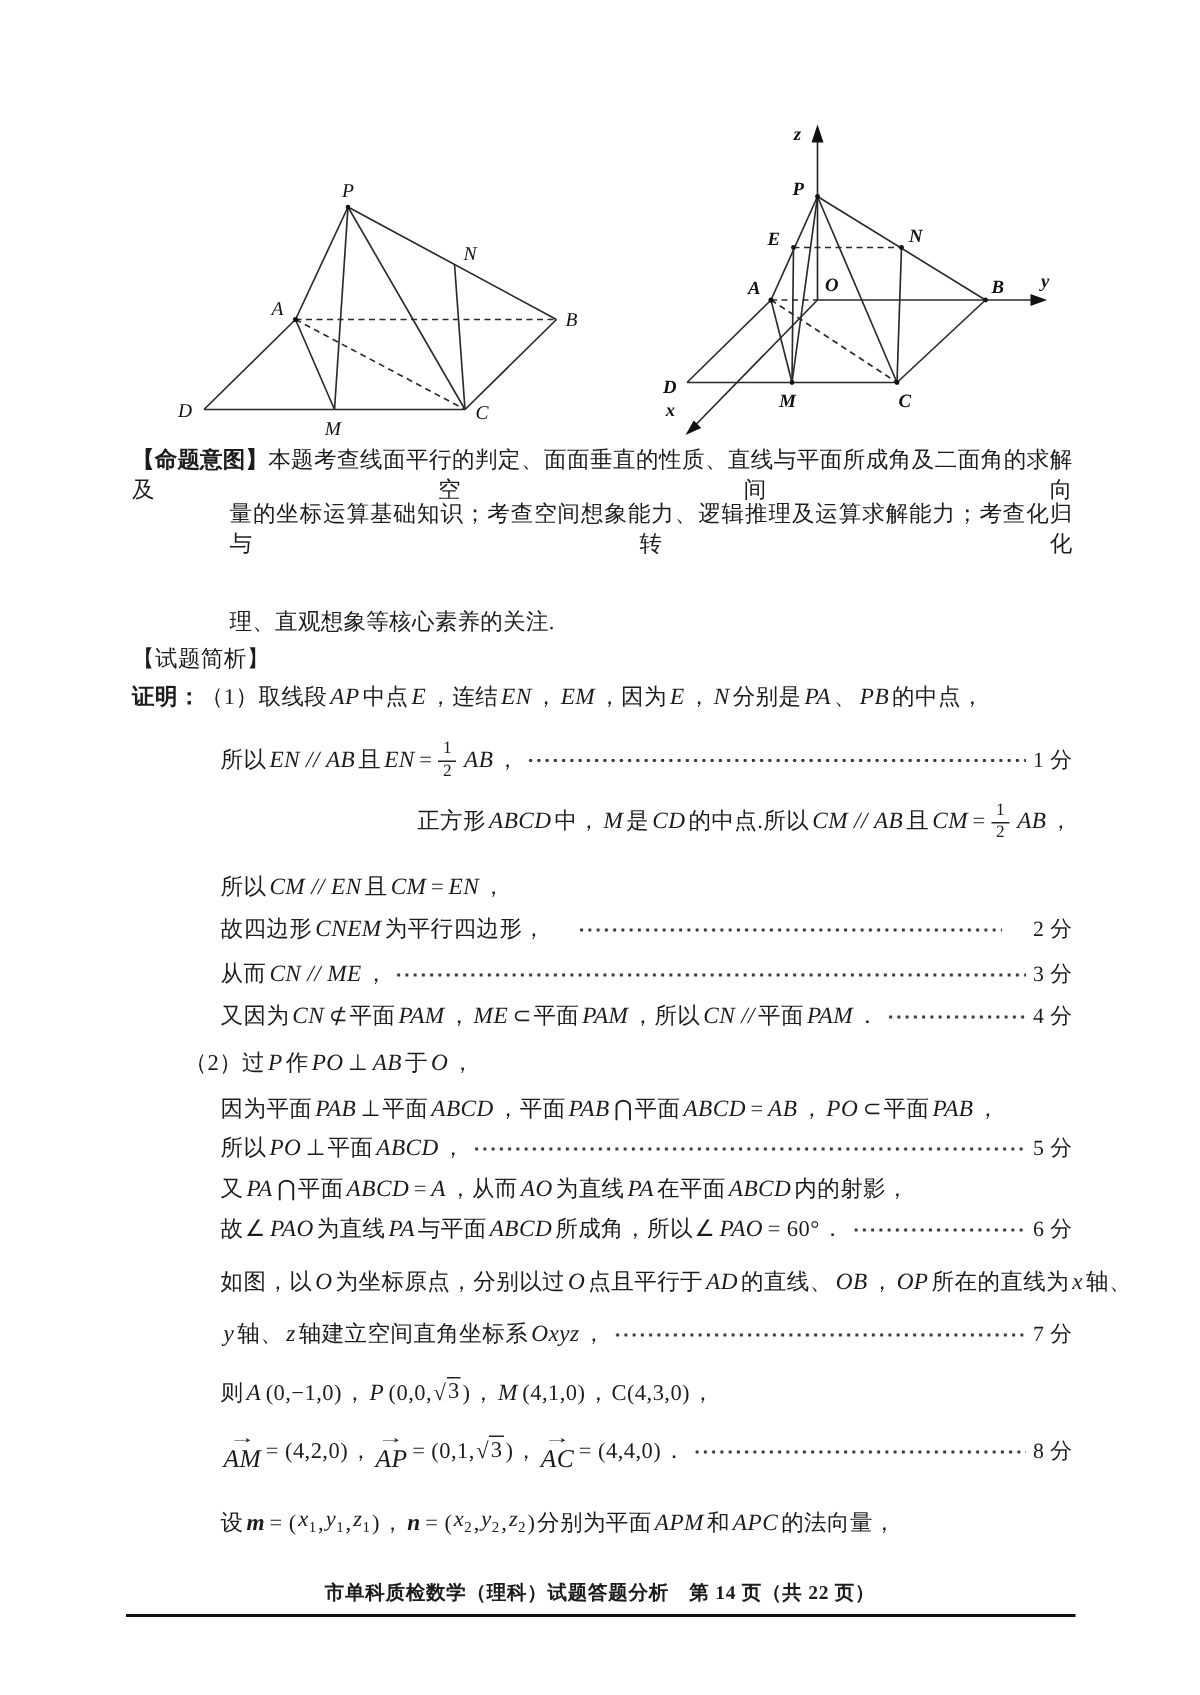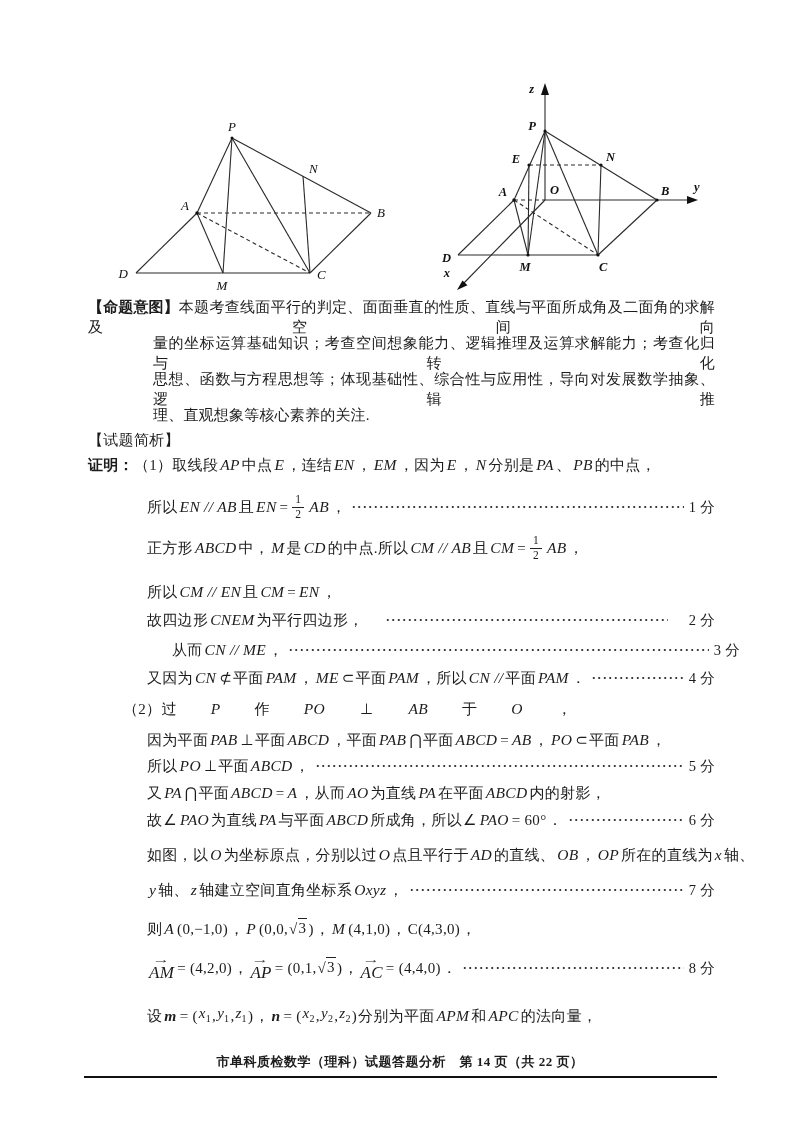--- a/index.html
+++ b/index.html
@@ -119,21 +119,20 @@
     <text x="233" y="122">B</text>
     <text x="23" y="189" text-anchor="end">D</text>
     <text x="97" y="198" text-anchor="middle">M</text>
     <text x="171" y="198">C</text>
   </svg>
 
   <div class="intent-line" style="top:333px;left:153px;width:562px;"><span>量的坐标运算基础知识；考查空间想象能力、逻辑推理及运算求解能力；考查化归与转化</span></div>
   <div class="intent-line" style="top:297px;left:88px;width:627px;">
     <span class="sec-label">【命题意图】</span><span>本题考查线面平行的判定、面面垂直的性质、直线与平面所成角及二面角的求解及空间向</span>
   </div>
-  <div class="intent-line" style="top:369px;left:153px;width:562px;"><span>思想、函数与方程思想等；体现基础性、综合性与应用性，导向对发展数学抽象、逻辑推</span></div>
   <div class="intent-line intent-last" style="top:405px;left:153px;width:562px;"><span>理、直观想象等核心素养的关注.</span></div>
 
   <div class="tl" style="top:429px;left:88px;">
     <span class="sec-label2">【试题简析】</span>
   </div>
 
   <div id="proof">
       <div class="tl" style="top: 454px; left: 88px; width: 627px; height: 22px;">
         <span class="content" style="display: inline-flex; align-items: center;">
           <span class="cb">证明：</span>
@@ -168,21 +167,21 @@
           <span class="frac">
             <span class="fn">1</span>
             <span class="fd">2</span>
           </span>
           <span class="mi">AB</span>
           <span class="cn">，</span>
         </span>
         <span class="leader"></span>
         <span class="score">1 分</span>
       </div>
-      <div class="tl" style="top: 526px; left: 147px; width: 568px; height: 44px;">
+      <div class="tl" style="top: 526px; left: 147px; width: 568px; height: 44px; justify-content: flex-end;">
         <span class="content" style="display: inline-flex; align-items: center;">
           <span class="cn">正方形</span>
           <span class="mi">ABCD</span>
           <span class="cn">中，</span>
           <span class="mi">M</span>
           <span class="cn">是</span>
           <span class="mi">CD</span>
           <span class="cn">的中点.所以</span>
           <span class="mi">CM</span>
           <span class="mi">//</span>
@@ -213,21 +212,21 @@
       </div>
       <div class="tl" style="top: 609px; left: 147px; width: 568px; height: 22px; gap: 16px;">
         <span class="content" style="display: inline-flex; align-items: center;">
           <span class="cn">故四边形</span>
           <span class="mi">CNEM</span>
           <span class="cn">为平行四边形，</span>
         </span>
         <span class="leader"></span>
         <span class="score">2 分</span>
       </div>
-      <div class="tl" style="top: 639px; left: 147px; width: 568px; height: 22px; margin-left: 25px;">
+      <div class="tl" style="top: 639px; left: 147px; width: 568px; height: 22px;">
         <span class="content" style="display: inline-flex; align-items: center;">
           <span class="cn">从而</span>
           <span class="mi">CN</span>
           <span class="mi">//</span>
           <span class="mi">ME</span>
           <span class="cn">，</span>
         </span>
         <span class="leader"></span>
         <span class="score">3 分</span>
       </div>
@@ -247,21 +246,21 @@
           <span class="mi">CN</span>
           <span class="mi">//</span>
           <span class="cn">平面</span>
           <span class="mi">PAM</span>
           <span class="cn">．</span>
         </span>
         <span class="leader"></span>
         <span class="score">4 分</span>
       </div>
       <div class="tl" style="top: 698px; left: 123px; width: 592px; height: 22px;">
-        <span class="content" style="display: inline-flex;  gap: 32px;">
+        <span class="content" style="display: inline-flex; ">
           <span class="cn">（2）过</span>
           <span class="mi">P</span>
           <span class="cn">作</span>
           <span class="mi">PO</span>
           <span class="rm">⊥</span>
           <span class="mi">AB</span>
           <span class="cn">于</span>
           <span class="mi">O</span>
           <span class="cn">，</span>
         </span>

